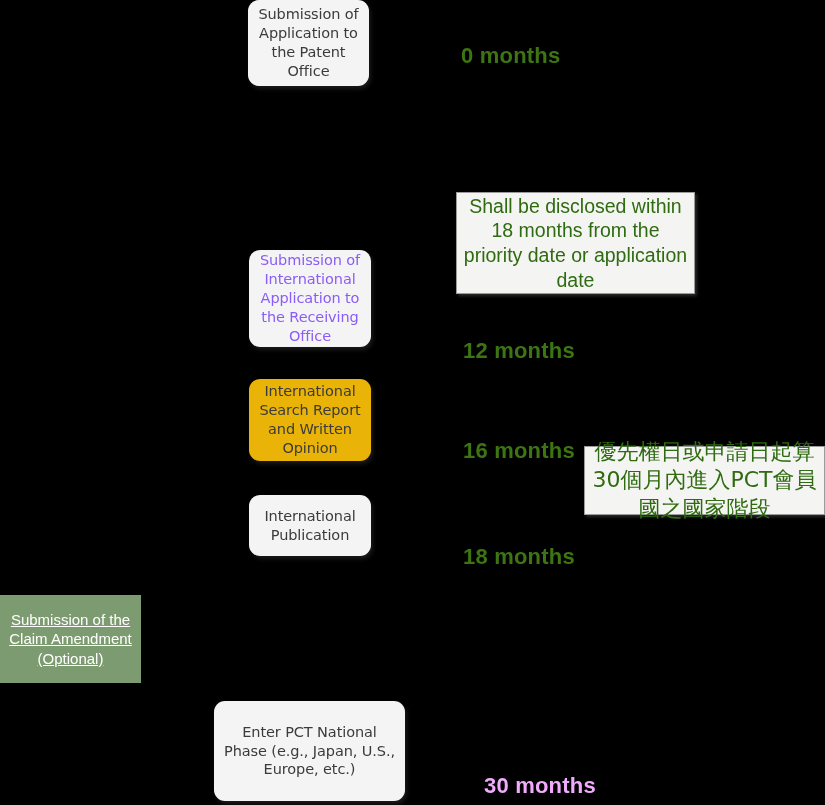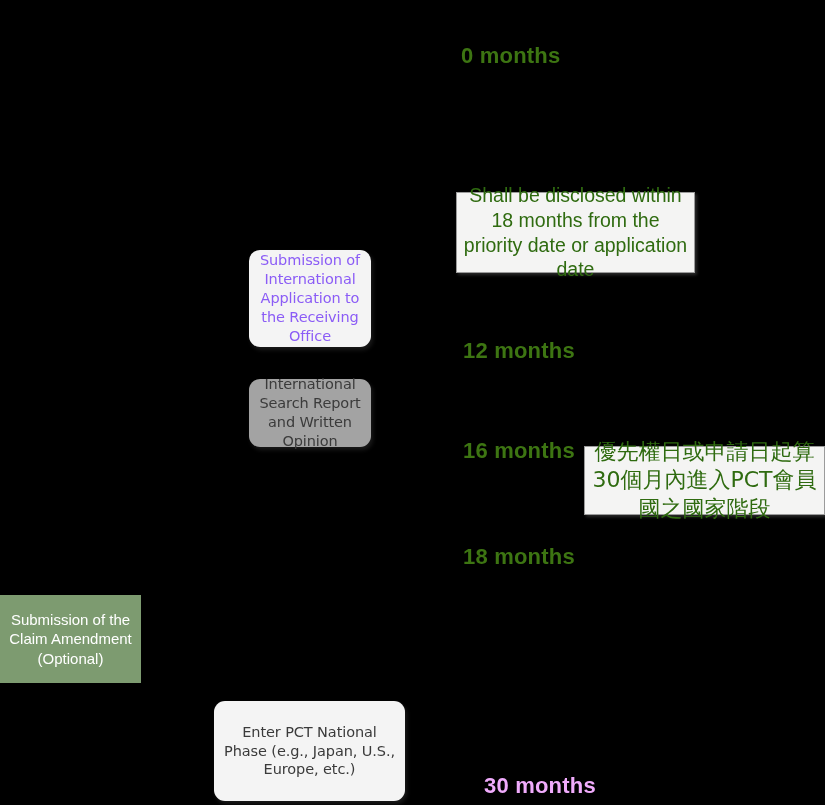--- a/index.html
+++ b/index.html
@@ -66,48 +66,55 @@
     background: #7d9b70;
     color: #ffffff;
     display: flex;
     align-items: center;
     justify-content: center;
     text-align: center;
     font-family: "Liberation Sans", "DejaVu Sans", sans-serif;
     font-size: 15px;
     line-height: 1.28;
     padding: 3px 5px;
+    text-decoration: underline;
   }
 
   
   .month {
     position: absolute;
     color: #3d7512;
     font-family: "Liberation Sans", "DejaVu Sans", sans-serif;
     font-size: 22px;
     font-weight: bold;
     white-space: nowrap;
     letter-spacing: 0.2px;
   }
 </style>
 </head>
 <body>
 
 <div id="stage" style="width: 825px; height: 805px; background: rgb(0, 0, 0);">
 
+<div class="node" style="left: 248px; top: 0px; width: 121px; height: 86px; background: rgb(244, 244, 244); color: rgb(59, 59, 59);">
+      <span>Submission of Application to the Patent Office</span>
+    </div>
     <div class="node" style="left: 249px; top: 250px; width: 122px; height: 97px; background: rgb(244, 244, 244); color: #8b5cf6;">
       <span>Submission of International Application to the Receiving Office</span>
     </div>
-    <div class="node" style="left: 249px; top: 379px; width: 122px; height: 68px; background: #a3a3a3; color: rgb(59, 59, 59);">
+    <div class="node" style="left: 249px; top: 379px; width: 122px; height: 82px; background: #eab308; color: rgb(59, 59, 59);">
       <span>International Search Report and Written Opinion</span>
+    </div>
+    <div class="node" style="left: 249px; top: 495px; width: 122px; height: 61px; background: rgb(244, 244, 244); color: rgb(59, 59, 59);">
+      <span>International Publication</span>
     </div>
     <div class="node" style="left: 214px; top: 701px; width: 191px; height: 100px; background: rgb(244, 244, 244); color: rgb(59, 59, 59);">
       <span>Enter PCT National Phase (e.g., Japan, U.S., Europe, etc.)</span>
     </div>
-    <div class="callout callout-en" style="left: 456px; top: 192px; width: 239px; height: 81px; background: rgb(244, 244, 243); border-color: rgb(155, 155, 155); color: rgb(47, 107, 16);">
+    <div class="callout callout-en" style="left: 456px; top: 192px; width: 239px; height: 102px; background: rgb(244, 244, 243); border-color: rgb(155, 155, 155); color: rgb(47, 107, 16);">
       <span>Shall be disclosed within 18 months from the priority date or application date</span>
     </div>
     <div class="callout callout-cjk" style="left: 584px; top: 446px; width: 241px; height: 69px; background: rgb(244, 244, 243); border-color: rgb(155, 155, 155); color: rgb(47, 107, 16);">
       <span>優先權日或申請日起算30個月內進入PCT會員國之國家階段</span>
     </div>
     <div class="greenbox" style="left: 0px; top: 595px; width: 141px; height: 88px; background: rgb(125, 155, 112); color: rgb(255, 255, 255);">
       <span>Submission of the Claim Amendment (Optional)</span>
     </div>
     <div class="month" style="left: 461px; top: 43px; color: rgb(61, 117, 18);">0 months</div>
     <div class="month" style="left: 463px; top: 338px; color: rgb(61, 117, 18);">12 months</div>

